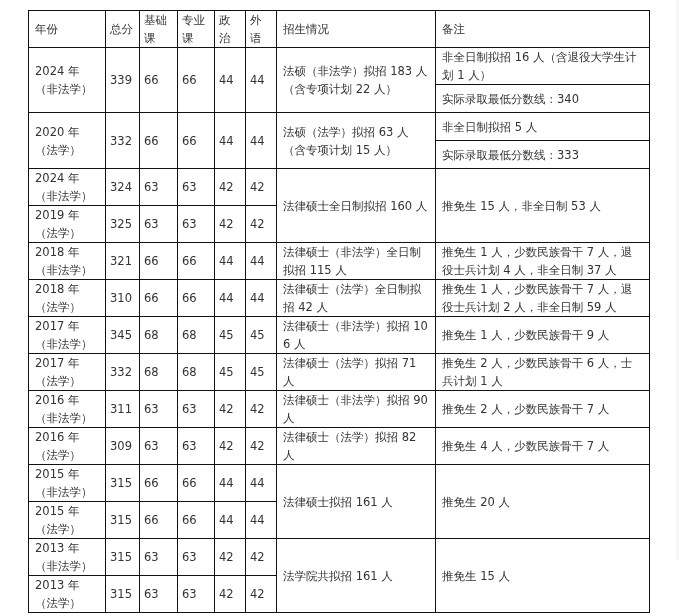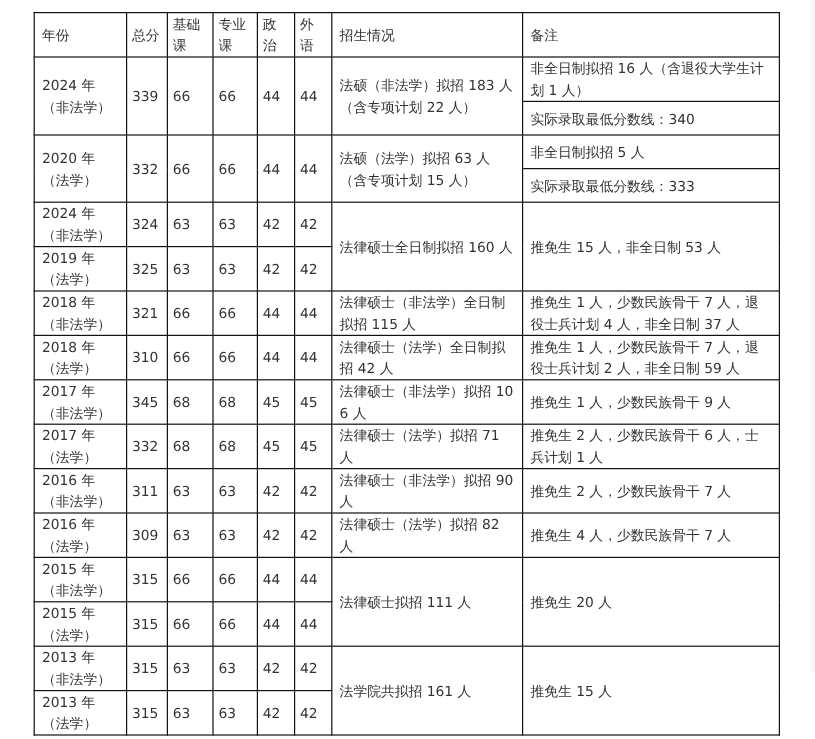--- a/index.html
+++ b/index.html
@@ -156,21 +156,21 @@
     <td>推免生 4 人，少数民族骨干 7 人</td>
   </tr>
 
   <tr style="height:37px">
     <td>2015 年（非法学）</td>
     <td class="num">315</td>
     <td class="num">66</td>
     <td class="num">66</td>
     <td class="num">44</td>
     <td class="num">44</td>
-    <td rowspan="2">法律硕士拟招 111 人</td>
+    <td rowspan="2">法律硕士拟招 161 人</td>
     <td rowspan="2">推免生 20 人</td>
   </tr>
   <tr style="height:37px">
     <td>2015 年（法学）</td>
     <td class="num">315</td>
     <td class="num">66</td>
     <td class="num">66</td>
     <td class="num">44</td>
     <td class="num">44</td>
   </tr>

